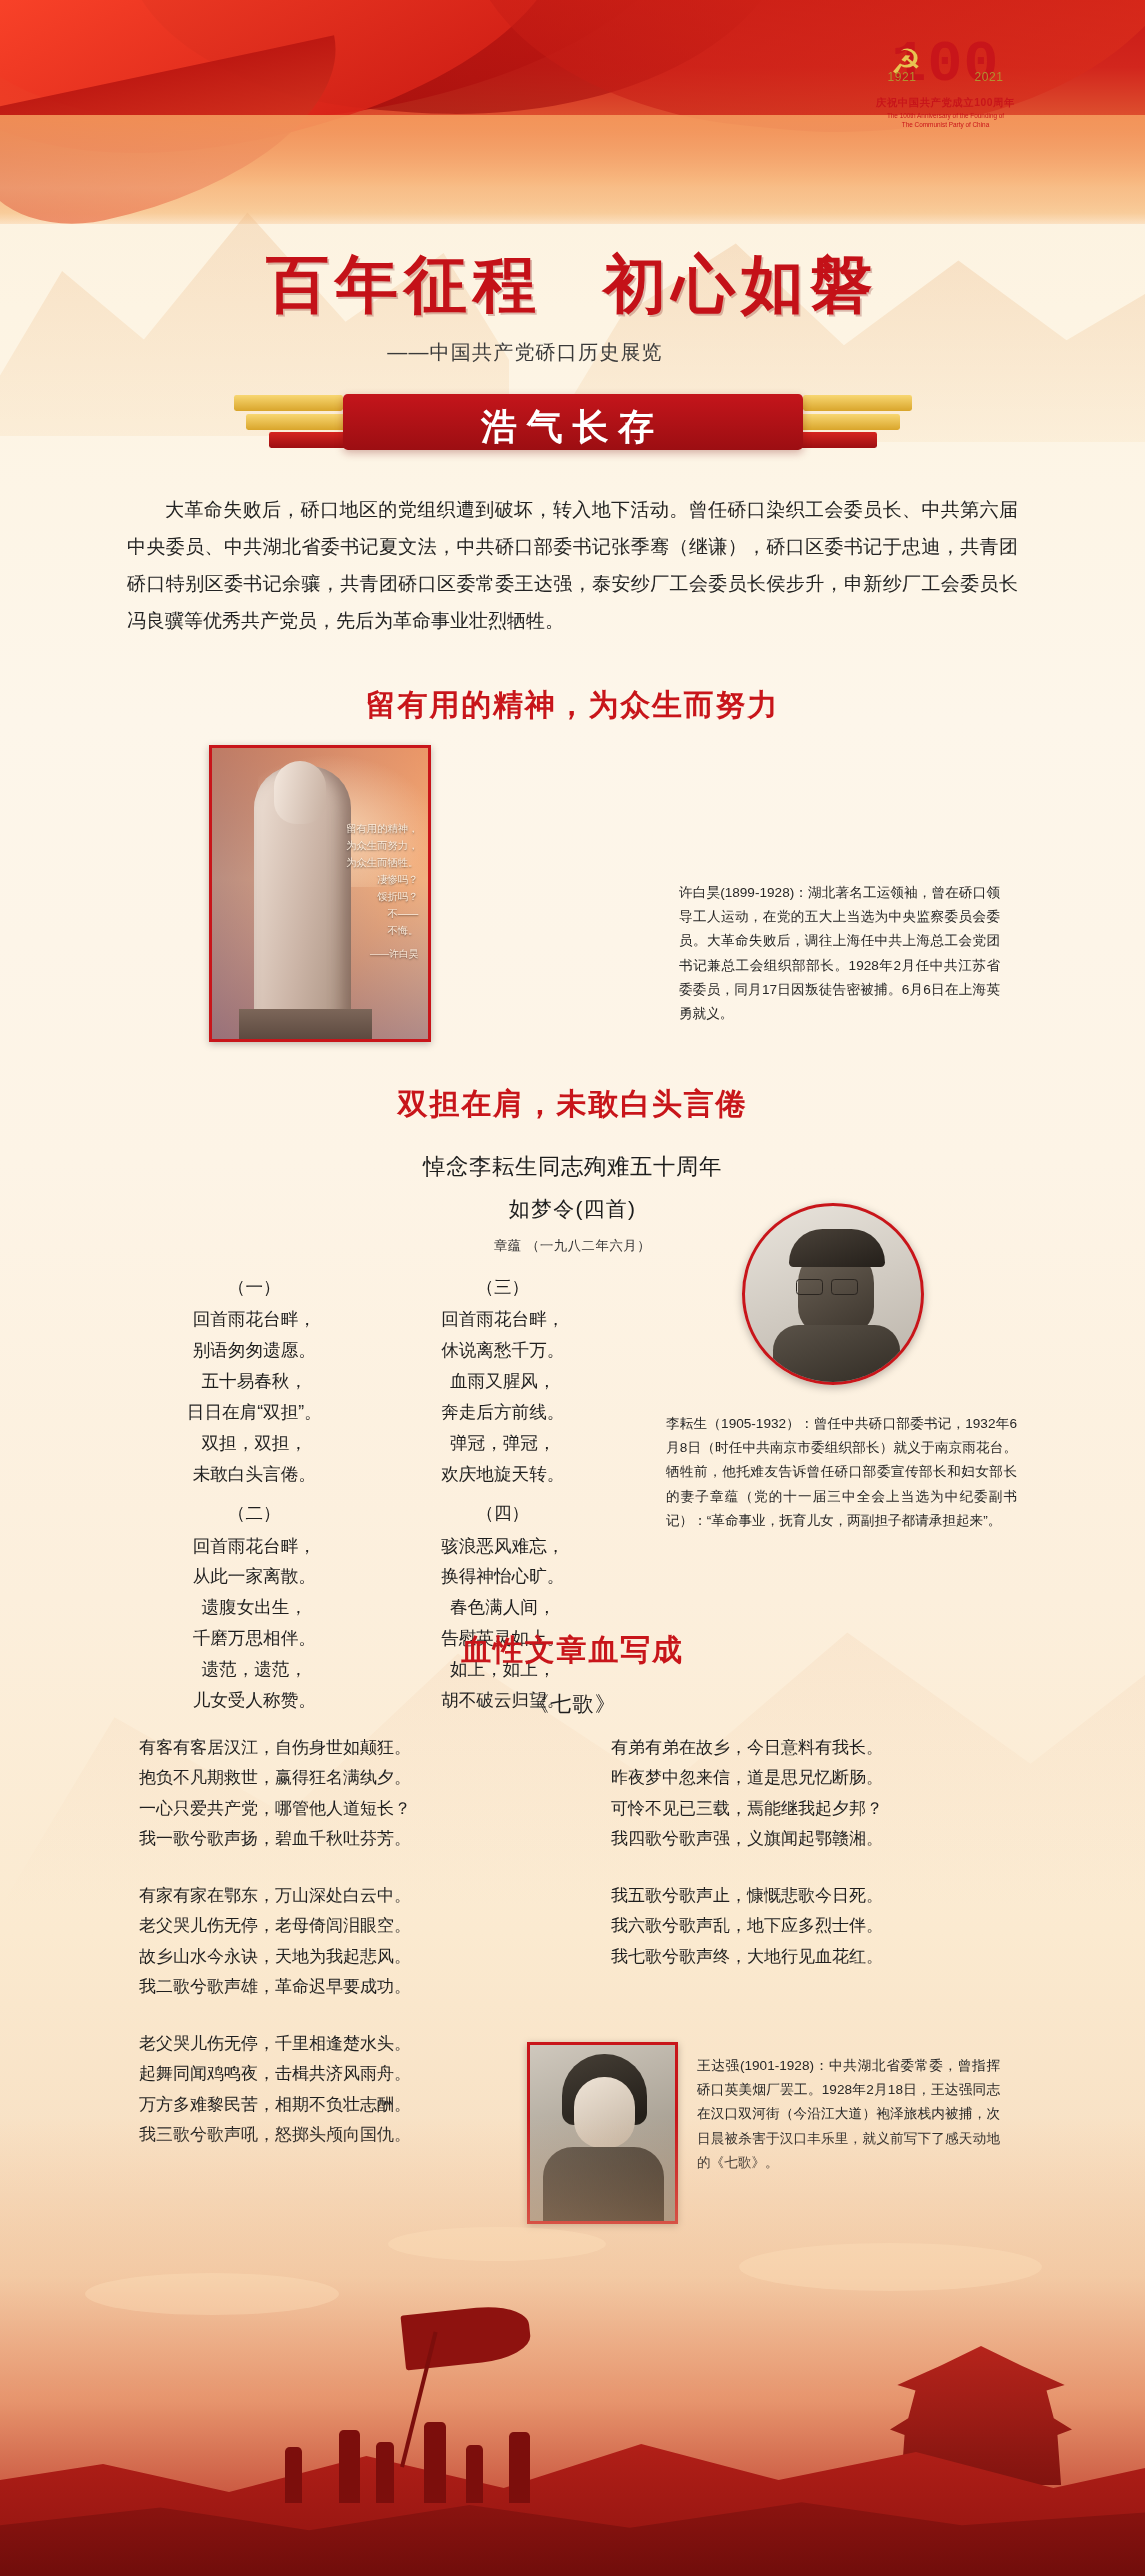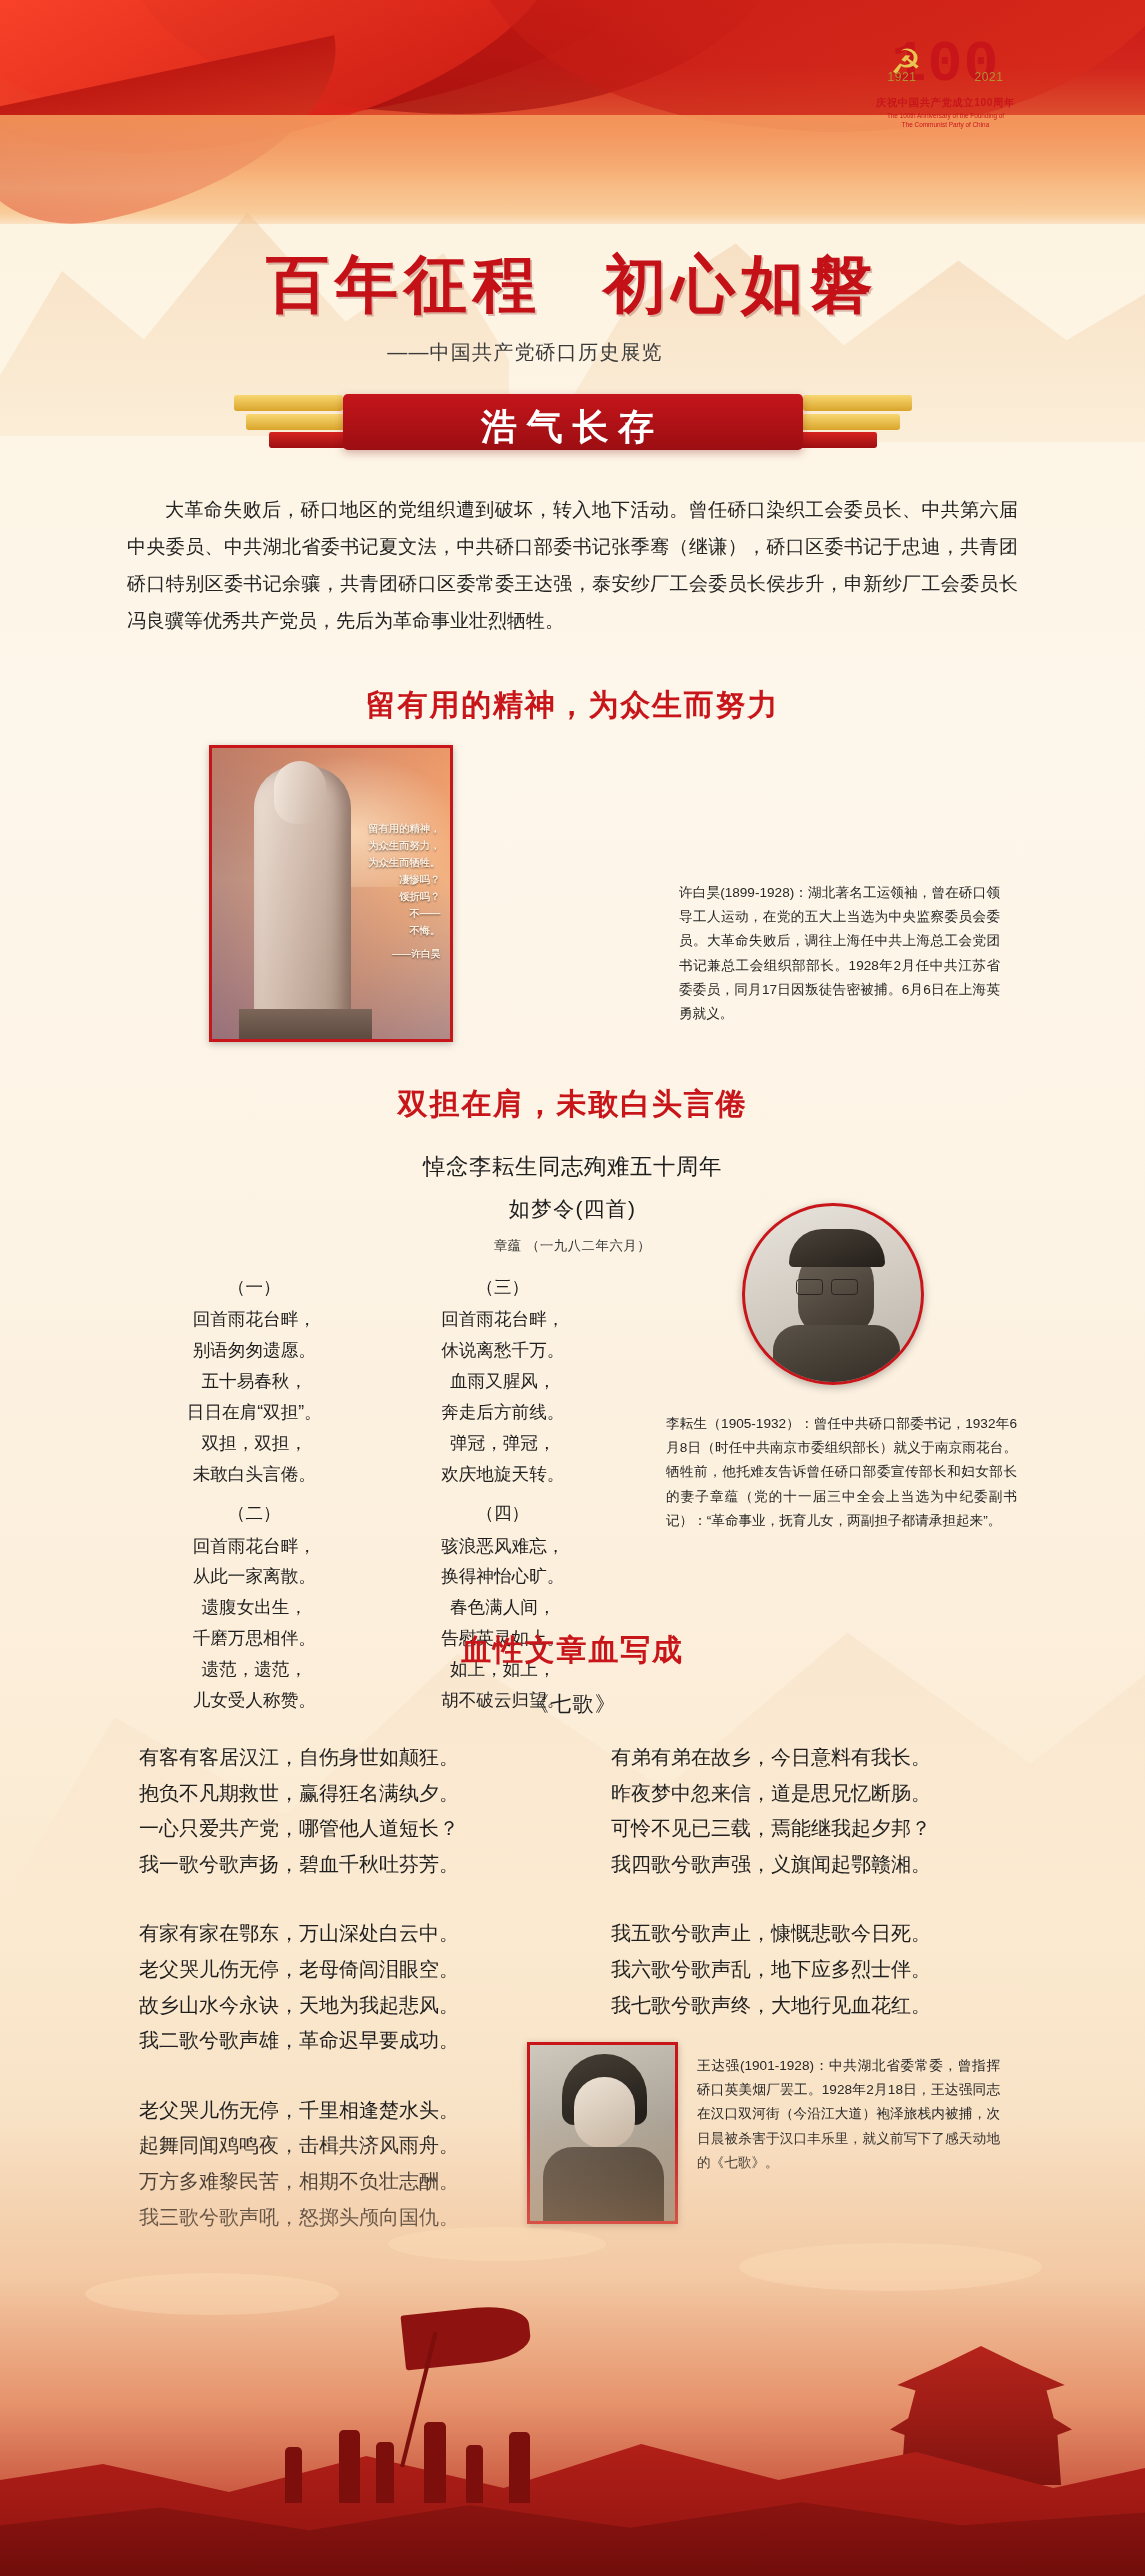--- a/index.html
+++ b/index.html
@@ -105,25 +105,24 @@
     font-family:"Liberation Serif", serif;
     font-weight:bold; font-size:30px; color:#c8151a; letter-spacing:1.8px;
   }
 
   
   .photo-frame {
     position:absolute; border:3px solid #c8151a; background:#8a6f63; overflow:hidden;
     box-shadow:0 2.4px 7.3px rgba(0,0,0,.25);
   }
   .statue-photo {
-    left:209px; top:745px; width:244px; height:297px;
+    left:209px; top:745px; width:222px; height:297px;
     background:
       linear-gradient(180deg, rgba(255,150,90,.55) 0%, rgba(255,190,140,.35) 45%, rgba(120,90,120,.55) 100%),
       linear-gradient(120deg,#6d5a74,#b98a7d 40%,#e8a474 70%,#f3c59b 100%);
-    font-weight: bold;
   }
   .statue-figure {
     position:absolute; left:42px; top:18px; width:97px; height:261px;
     background:linear-gradient(100deg,#efe1d6,#cbb4a6 55%,#a8907f 100%);
     border-radius:42px 42px 8.5px 8.5px;
     box-shadow: inset -8.5px 0 14.5px rgba(90,60,50,.45);
   }
   .statue-head {
     position:absolute; left:62px; top:13.3px; width:52px; height:63px;
     background:linear-gradient(100deg,#f4e8de,#c7b0a1);
@@ -175,21 +174,21 @@
   .pr-glass.l { left:51px; } .pr-glass.r { left:86px; }
   .cap-li { left:666px; top:1412px; width:351px; }
 
   
   .song-title {
     position:absolute; width:100%; left:0; top:1690px; text-align:center;
     font-size:21px; color:#1d1d1d; letter-spacing:1.2px;
   }
   .song-grid { position:absolute; left:139px; top:1733px; width:872px; }
   .song-row { display:flex; margin-bottom:27px; }
-  .song-cell { width:50%; font-size:20px; line-height:1.78; color:#1f1f1f;margin-top:7px; }
+  .song-cell { width:50%; font-size:17px; line-height:1.78; color:#1f1f1f; }
   .song-cell.right { padding-left:36px; }
 
   .portrait-wang {
     left:527px; top:2042px; width:151px; height:182px;
     background:linear-gradient(160deg,#cfc8bd,#8e8678);
   }
   .pw-hair { position:absolute; left:31.5px; top:8.5px; width:85px; height:71px; background:linear-gradient(160deg,#463f36,#1f1b16); border-radius:42px 42px 12px 12px; }
   .pw-face { position:absolute; left:44px; top:31.5px; width:61px; height:71px; background:linear-gradient(150deg,#efe4d7,#c2b3a1); border-radius:30px 30px 27px 27px; }
   .pw-body { position:absolute; left:13.3px; top:102px; width:121px; height:79px; background:linear-gradient(160deg,#5c544a,#262119); border-radius:30px 30px 0 0; }
   .cap-wang { left:697px; top:2054px; width:303px; }

